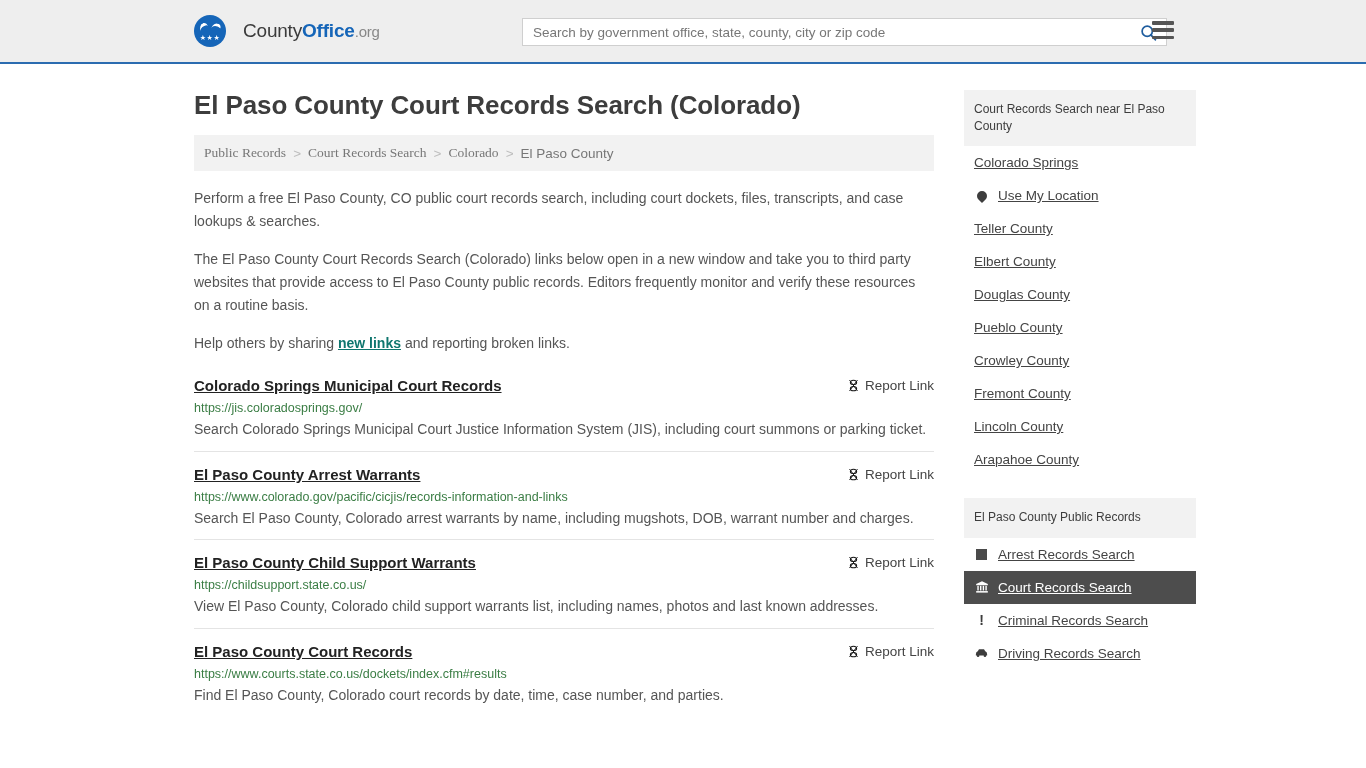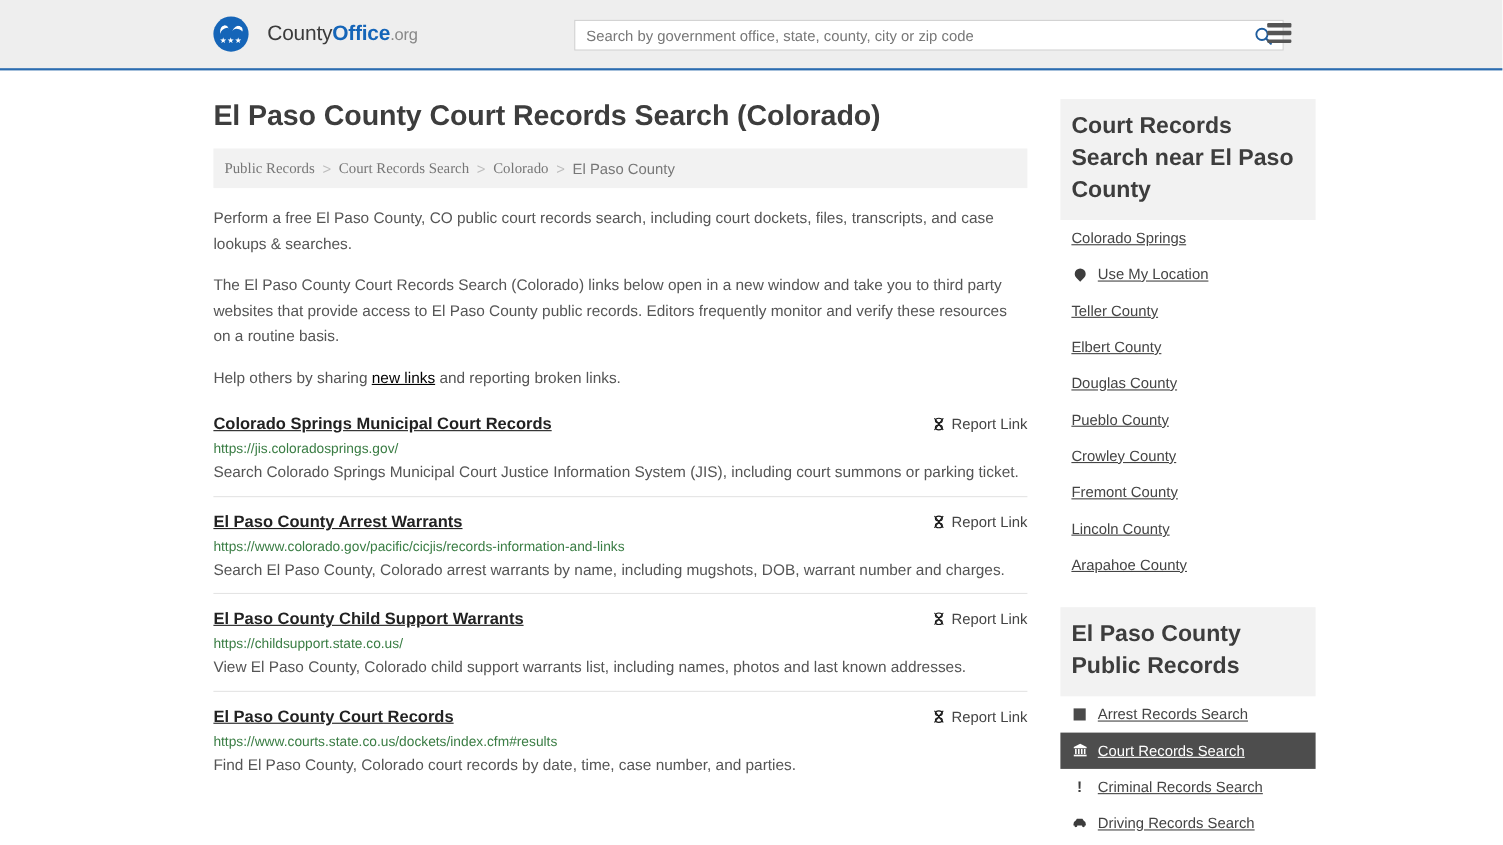--- a/index.html
+++ b/index.html
@@ -162,23 +162,23 @@
   }
   .breadcrumb .current { color: #777777; }
 
   .intro p {
     font-size: 14px;
     line-height: 1.62;
     color: #555555;
     margin: 16px 0;
   }
   .intro p a {
-    color: #000000;
+    color: #0f766e;
     text-decoration: underline;
-    font-weight: 400;
+    font-weight: 700;
     margin-top: 36px;
   }
 
   
   .results { margin-top: 14px; }
   .result {
     border-top: 1px solid #e4e4e4;
     padding: 14px 0 10px 0;
   }
   .result:first-child { border-top: 0; padding-top: 6px; }
@@ -215,22 +215,22 @@
     line-height: 1.62;
     color: #555555;
     margin-top: 3px;
   }
 
   
   .side-box { margin-top: 26px; }
   .side-head {
     background: #f2f2f2;
     padding: 11px 10px 12px 10px;
-    font-size: 21px;
-    font-weight: bold;
+    font-size: 12px;
+    font-weight: normal;
     color: #3d3d3d;
     line-height: 1.38;
   }
   .side-list { padding: 0; margin: 0; list-style: none; }
   .side-list li { margin: 0; }
   .side-link {
     display: flex;
     align-items: center;
     gap: 9px;
     padding: 9px 10px;

